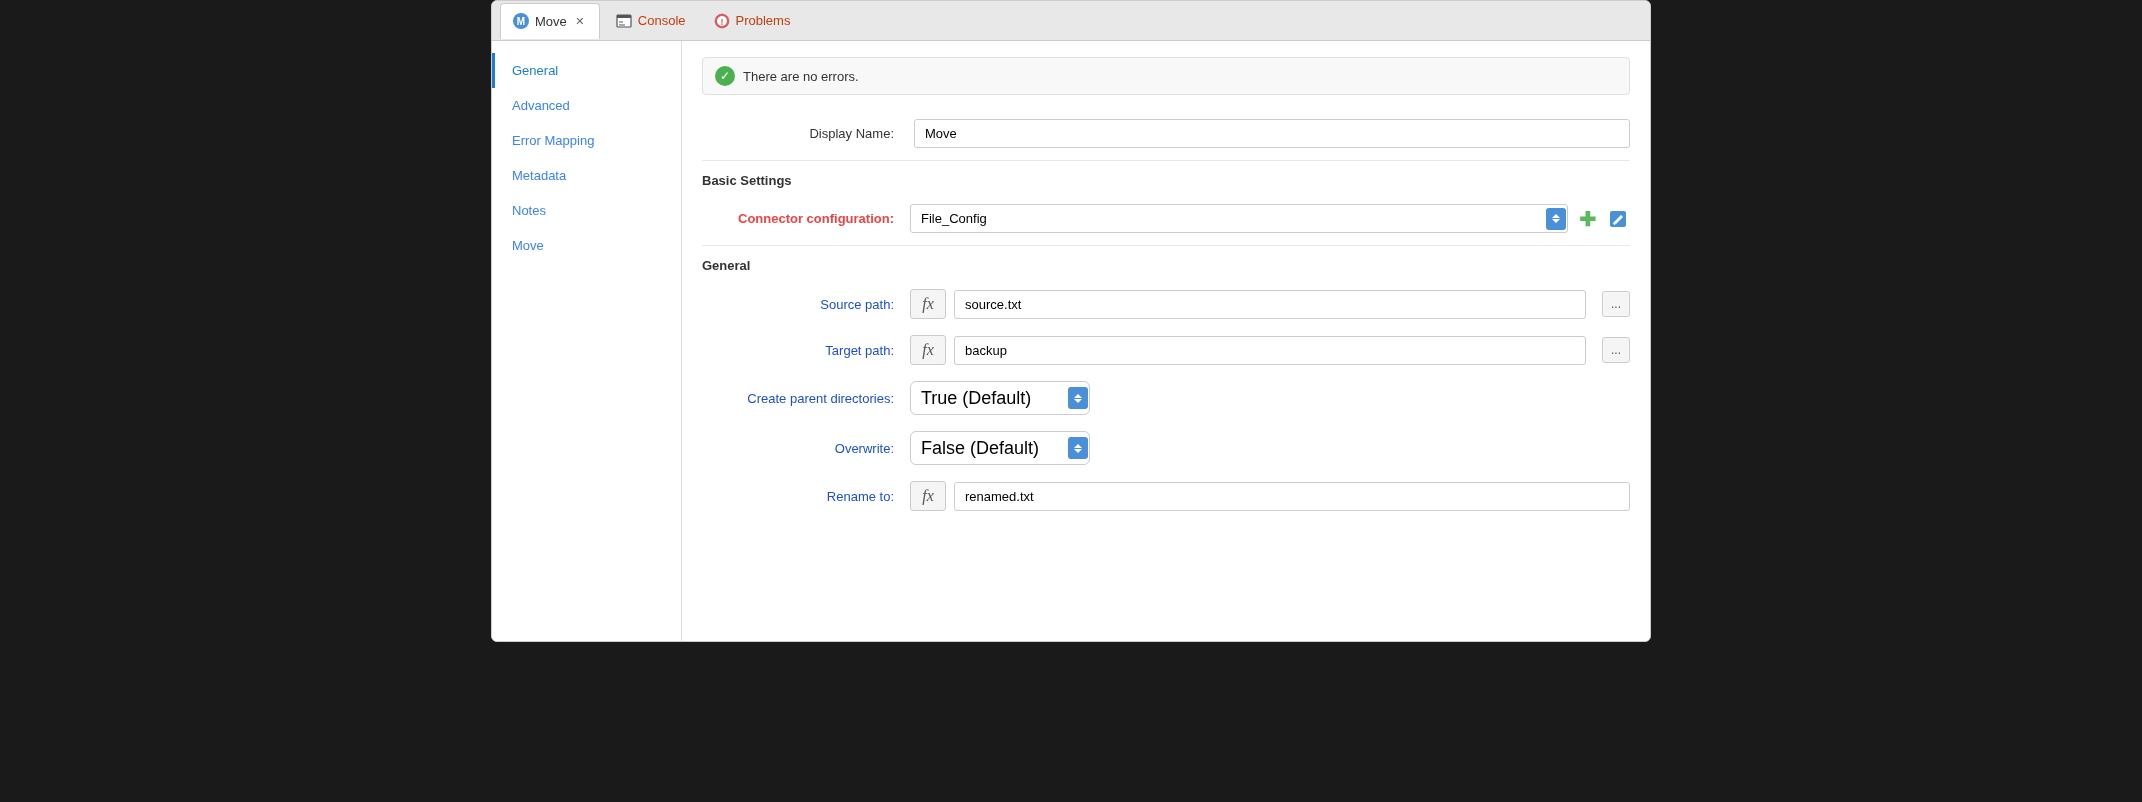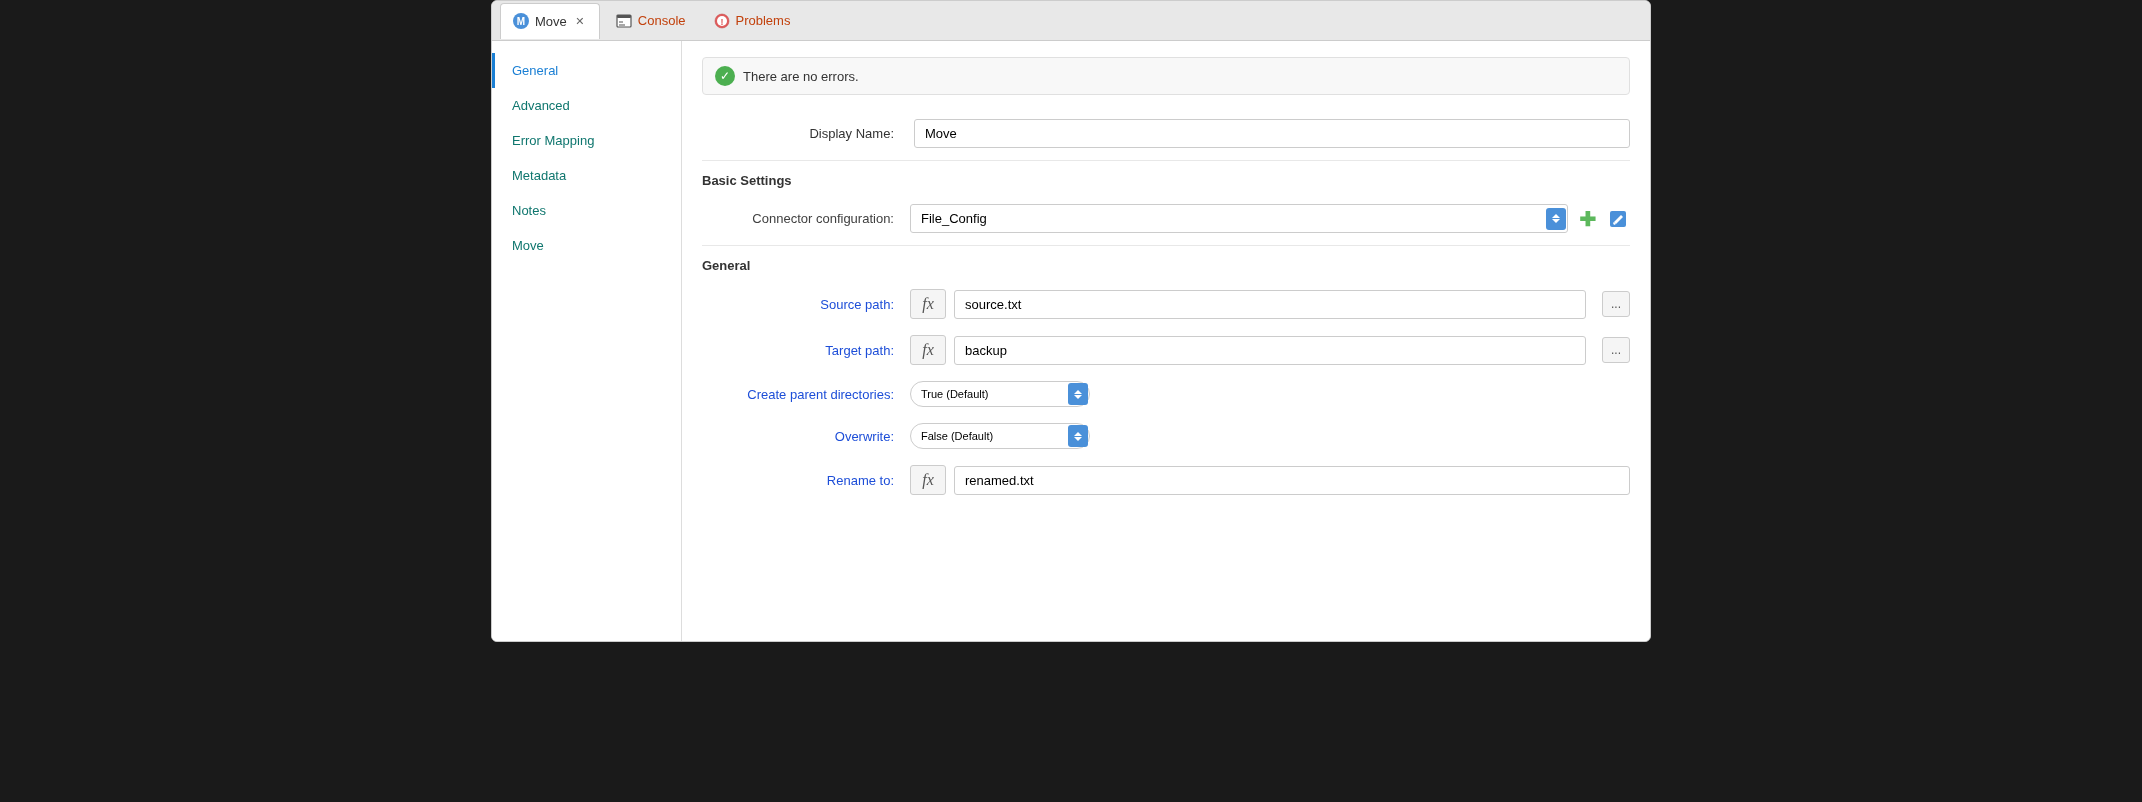--- a/index.html
+++ b/index.html
@@ -104,21 +104,21 @@
       padding: 12px 0;
       background: #fff;
     }
 
     .sidebar-item {
       display: flex;
       align-items: center;
       padding: 10px 20px;
       cursor: pointer;
       font-size: 13px;
-      color: #0f766e;
+      color: #3b82f6;
       position: relative;
     }
 
     .sidebar-item.active {
       color: #1a7fd4;
       font-weight: 500;
     }
 
     .sidebar-item.active::before {
       content: '';
@@ -213,22 +213,23 @@
       align-items: center;
       gap: 8px;
       padding: 8px 0;
     }
 
     .connector-label {
       width: 200px;
       min-width: 200px;
       text-align: right;
       font-size: 13px;
-      color: #404040;
+      color: #ef4444;
       padding-right: 8px;
+      font-weight: bold;
     }
 
     .select-wrapper {
       position: relative;
       flex: 1;
     }
 
     .select-control {
       width: 100%;
       padding: 6px 30px 6px 10px;
@@ -368,22 +369,22 @@
     
     .small-select-wrapper {
       position: relative;
       width: 180px;
     }
 
     .small-select {
       width: 100%;
       padding: 6px 30px 6px 10px;
       border: 1px solid #ccc;
-      border-radius: 13px;
-      font-size: 11px;
+      border-radius: 6px;
+      font-size: 18px;
       background: #fff;
       appearance: none;
       -webkit-appearance: none;
       outline: none;
       cursor: pointer;
     }
 
     .small-select-arrow {
       position: absolute;
       right: 2px;

